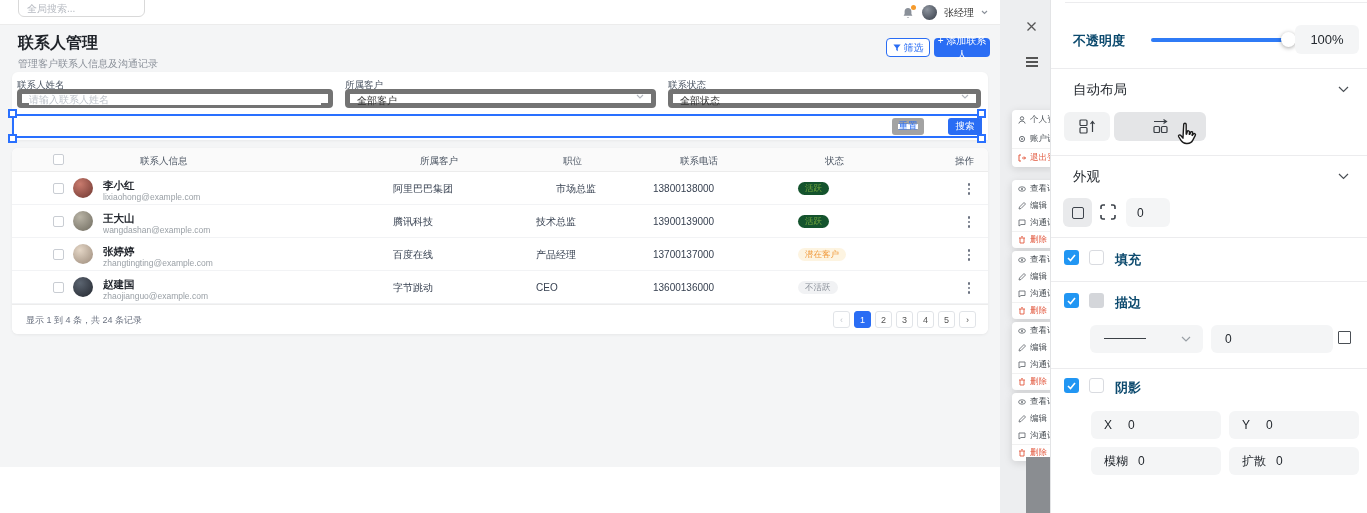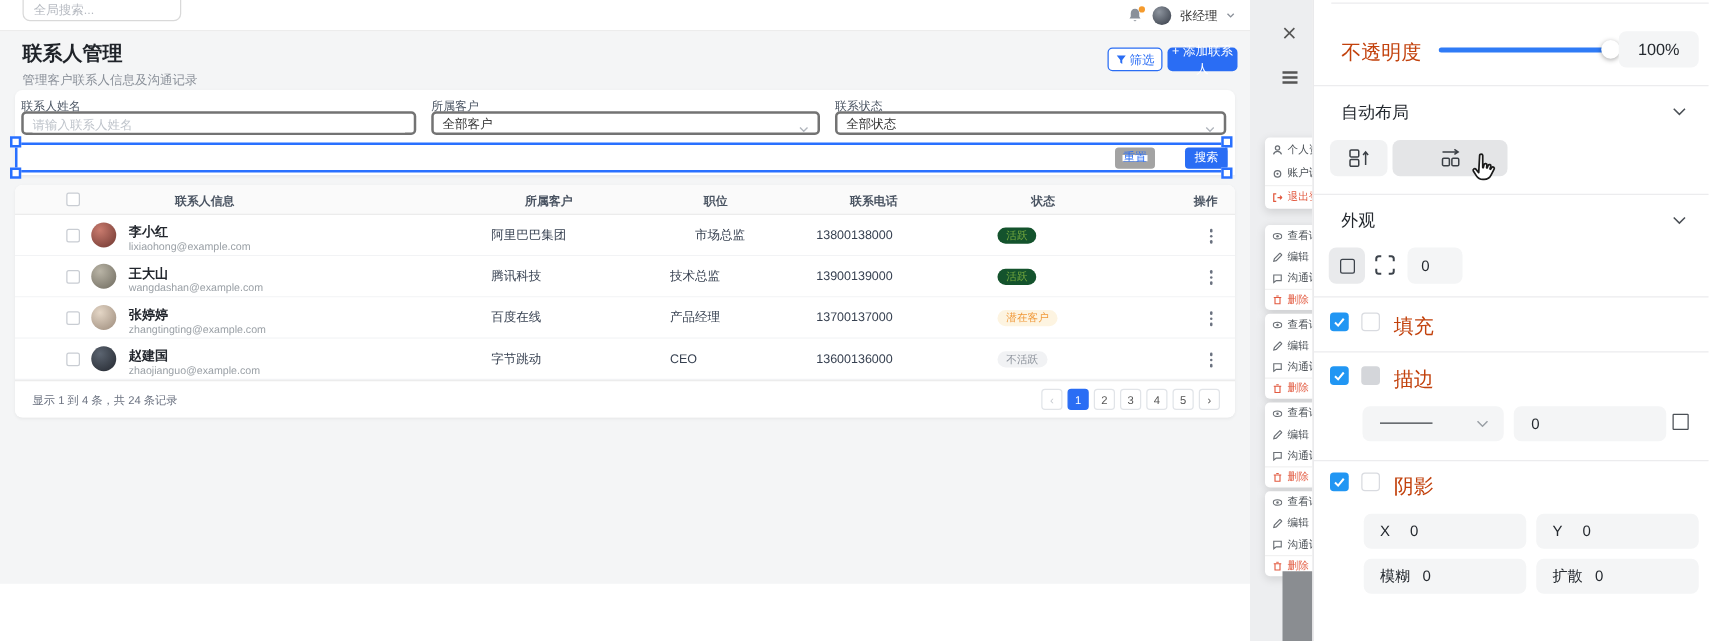--- a/index.html
+++ b/index.html
@@ -17,33 +17,33 @@
   .avatar-sm { width:15px; height:15px; border-radius:50%; background:radial-gradient(circle at 35% 30%, #8d949e, #343a45); }
   .user-name { font-size:10px; color:#333; }
 
   .page-title { position:absolute; left:18px; top:33px; font-size:16px; font-weight:700; color:#1f2329; }
   .page-subtitle { position:absolute; left:18px; top:57px; font-size:10px; color:#8a9099; }
   .btn-filter { position:absolute; left:886px; top:38px; width:44px; height:19px; border:1px solid #2a6df4; background:#fff; color:#2a6df4; border-radius:4px; font-size:10px; display:flex; align-items:center; justify-content:center; gap:3px; cursor:pointer; }
   .btn-add { position:absolute; left:934px; top:38px; width:56px; height:19px; background:#2a6df4; color:#fff; border:none; border-radius:4px; font-size:10px; display:flex; align-items:center; justify-content:center; cursor:pointer; }
 
   .filter-card { position:absolute; left:12px; top:72px; width:976px; height:68px; background:#fff; border-radius:6px 6px 0 0; box-shadow:0 1px 3px rgba(0,0,0,.05); }
   .f-label { position:absolute; top:7px; font-size:9.5px; color:#4b5563; }
-  .f-input, .f-select { position:absolute; top:17px; height:19px; border:2px solid #737373; border-radius:4px; background:#fff; font-size:10px; color:#333; padding:0 7px; display:flex; align-items:flex-end; }
+  .f-input, .f-select { position:absolute; top:17px; height:19px; border:5px solid #737373; border-radius:4px; background:#fff; font-size:10px; color:#333; padding:0 7px; display:flex; align-items:flex-start; }
   .f-input input { border:none; outline:none; width:100%; font-size:10px; color:#333; }
   .f-input input::placeholder { color:#bfc4cb; }
   .f-select { justify-content:space-between; }
 
   .selected-row { position:absolute; left:12px; top:114px; width:970px; height:24px; background:#fff; border:2px solid #2970ff; z-index:5; }
   .sel-handle { position:absolute; width:9px; height:9px; background:#fff; border:2px solid #2970ff; z-index:6; }
   .btn-reset { position:absolute; left:878px; top:2px; width:32px; height:17px; background:#fff; border:6px solid #a3a3a3; color:#2a6df4; border-radius:3px; font-size:9.5px; display:flex; align-items:center; justify-content:center; cursor:pointer; }
   .btn-search { position:absolute; left:934px; top:2px; width:34px; height:17px; background:#2a6df4; border:none; color:#fff; border-radius:3px; font-size:9.5px; display:flex; align-items:center; justify-content:center; cursor:pointer; }
 
   .table-card { position:absolute; left:12px; top:148px; width:976px; height:186px; background:#fff; border-radius:6px; box-shadow:0 1px 3px rgba(0,0,0,.06); overflow:hidden; }
   .thead { position:absolute; left:0; top:0; width:100%; height:24px; background:#fafafa; border-bottom:1px solid #ececec; }
-  .th { position:absolute; top:7px; font-size:9.5px; font-weight:700; color:#4a5462;padding-left:27px; }
+  .th { position:absolute; top:7px; font-size:9.5px; font-weight:400; color:#4a5462;padding-left:27px; }
   .trow { position:absolute; left:0; width:100%; height:33px; border-bottom:1px solid #f2f3f5; background:#fff; }
   .cbx { position:absolute; left:41px; width:11px; height:11px; border:1px solid #c9cdd3; border-radius:2px; background:#fff; }
   .row-avatar { position:absolute; left:61px; top:6px; width:20px; height:20px; border-radius:50%; }
   .c-name { position:absolute; left:91px; top:7px; font-size:10.5px; font-weight:700; color:#23272e; }
   .c-email { position:absolute; left:91px; top:20px; font-size:8.5px; color:#9aa0a6; }
   .c-cell { position:absolute; top:0; line-height:33px; font-size:10px; color:#374151; }
   .badge { position:absolute; left:786px; top:10px; font-size:8.5px; padding:2px 7px; border-radius:9px; line-height:1.1; }
   .badge.g { background:#14532d; color:#74a83e; }
   .badge.o { background:#fdf4e1; color:#f0993a; }
   .badge.n { background:#f1f2f4; color:#8a9099; }
@@ -66,21 +66,21 @@
   .mitem.tall { height:19px; }
   .mitem.red { color:#e2593f; border-top:1px solid #f1f1f1; }
   .mi { width:8px; height:8px; flex:0 0 8px; }
   .dark-block { position:absolute; left:26px; top:457px; width:26px; height:56px; background:#8a8d91; }
 
   
   .panel { position:absolute; left:1050px; top:0; width:317px; height:513px; background:#fff; border-left:1px solid #e3e4e6; }
   .pdiv { position:absolute; left:0; width:100%; height:1px; background:#ececee; }
   .pdiv.short { left:14px; width:303px; }
   .ptitle { position:absolute; left:22px; font-size:13.5px; font-weight:500; color:#24292f; }
-  .plabel { position:absolute; left:22px; font-size:16px; color:#c2410c; }
+  .plabel { position:absolute; left:22px; font-size:13px; color:#0c4a6e;font-weight:bold; }
   .chev { position:absolute; right:18px; }
   .slider-track { position:absolute; left:100px; top:38px; width:140px; height:4px; border-radius:2px; background:#2f7bf6; cursor:pointer; }
   .slider-thumb { position:absolute; left:230px; top:32px; width:15px; height:15px; border-radius:50%; background:#fff; box-shadow:0 1px 4px rgba(0,0,0,.35); cursor:pointer; }
   .value-box { position:absolute; left:244px; top:25px; width:64px; height:29px; background:#f4f5f6; border-radius:6px; font-size:13px; color:#24292f; display:flex; align-items:center; justify-content:center; }
   .al-btn { position:absolute; top:112px; height:29px; border-radius:6px; display:flex; align-items:center; justify-content:center; cursor:pointer; }
   .al-btn.b1 { left:13px; width:46px; background:#f1f2f3; }
   .al-btn.b2 { left:63px; width:92px; background:#e4e5e7; }
   .rad-btn { position:absolute; left:12px; top:198px; width:29px; height:29px; background:#e9eaec; border-radius:6px; display:flex; align-items:center; justify-content:center; cursor:pointer; }
   .rad-btn i { width:12px; height:12px; border:1.5px solid #3d434b; border-radius:2px; }
   .rad-ind { position:absolute; left:47px; top:202px; cursor:pointer; }

